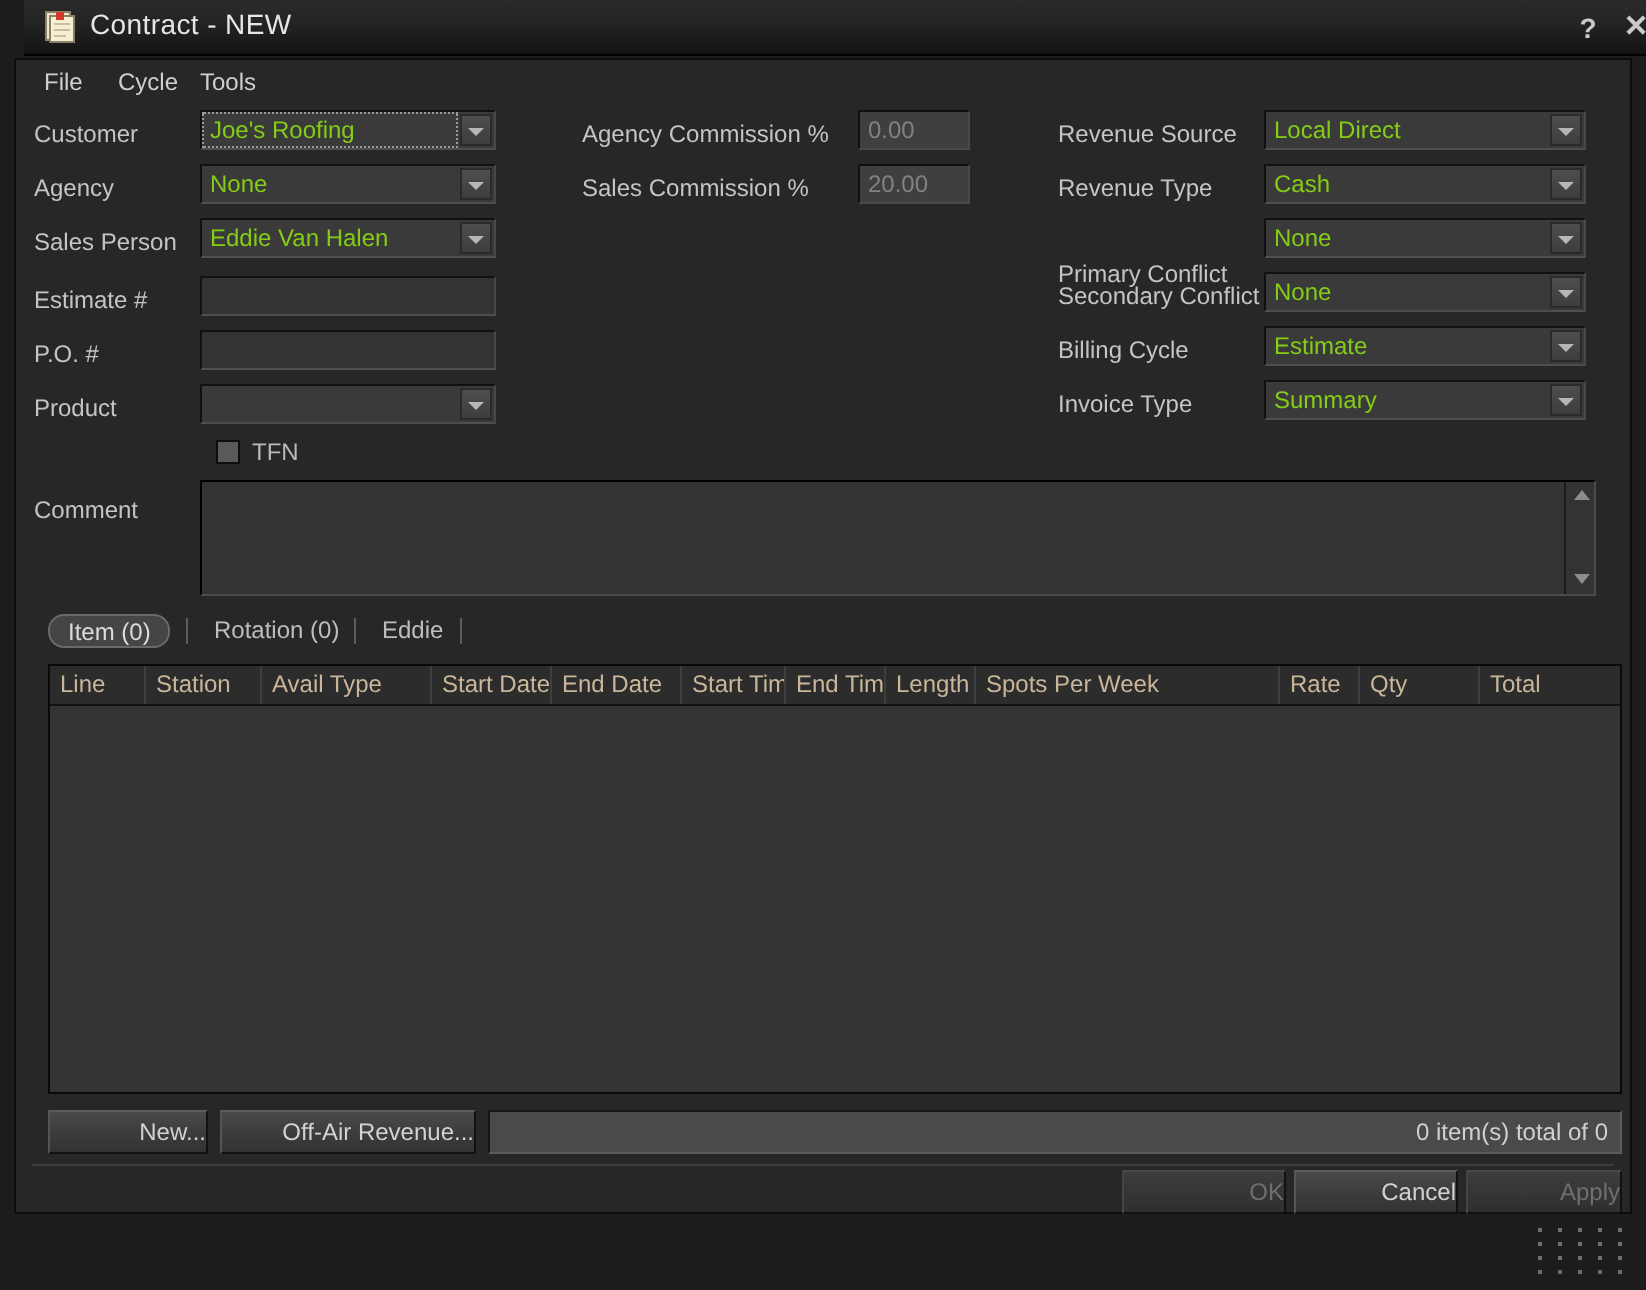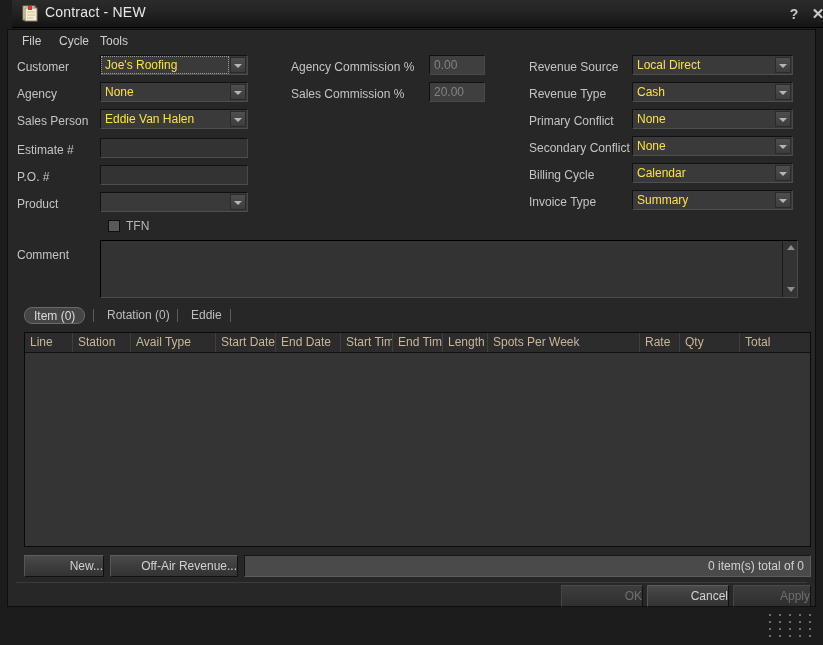--- a/index.html
+++ b/index.html
@@ -102,21 +102,21 @@
     border-top-color: #111;
     border-left-color: #111;
     border-right-color: #484848;
     border-bottom-color: #4e4e4e;
   }
   .field .val {
     position: absolute;
     left: 4px; top: 2px;
     right: 20px;
     font-size: 12px;
-    color: #fde047;
+    color: #84cc16;
     line-height: 15px;
     white-space: nowrap;
     overflow: hidden;
   }
   .field.focused { }
   .field.focused .focusring {
     position: absolute;
     left: 0; top: 0; right: 18px; bottom: 0;
     border: 1px dotted #9a9a9a;
     pointer-events: none;
@@ -414,35 +414,35 @@
       <div class="val">Local Direct</div>
       <div class="arrowbox"></div>
     </div>
 
     <div class="lbl" style="left:521px; top:57px">Revenue Type</div>
     <div class="field combo" style="left:624px; top:52px; width:161px">
       <div class="val">Cash</div>
       <div class="arrowbox"></div>
     </div>
 
-    <div class="lbl" style="left:521px; top:84px">Primary Conflict</div>
+    <div class="lbl" style="left:521px; top:100px">Primary Conflict</div>
     <div class="field combo" style="left:624px; top:79px; width:161px">
       <div class="val">None</div>
       <div class="arrowbox"></div>
     </div>
 
     <div class="lbl" style="left:521px; top:111px">Secondary Conflict</div>
     <div class="field combo" style="left:624px; top:106px; width:161px">
       <div class="val">None</div>
       <div class="arrowbox"></div>
     </div>
 
     <div class="lbl" style="left:521px; top:138px">Billing Cycle</div>
     <div class="field combo" style="left:624px; top:133px; width:161px">
-      <div class="val">Calendar</div>
+      <div class="val">Estimate</div>
       <div class="arrowbox"></div>
     </div>
 
     <div class="lbl" style="left:521px; top:165px">Invoice Type</div>
     <div class="field combo" style="left:624px; top:160px; width:161px">
       <div class="val">Summary</div>
       <div class="arrowbox"></div>
     </div>
 
     <div class="tabstrip" style="top:277px">

